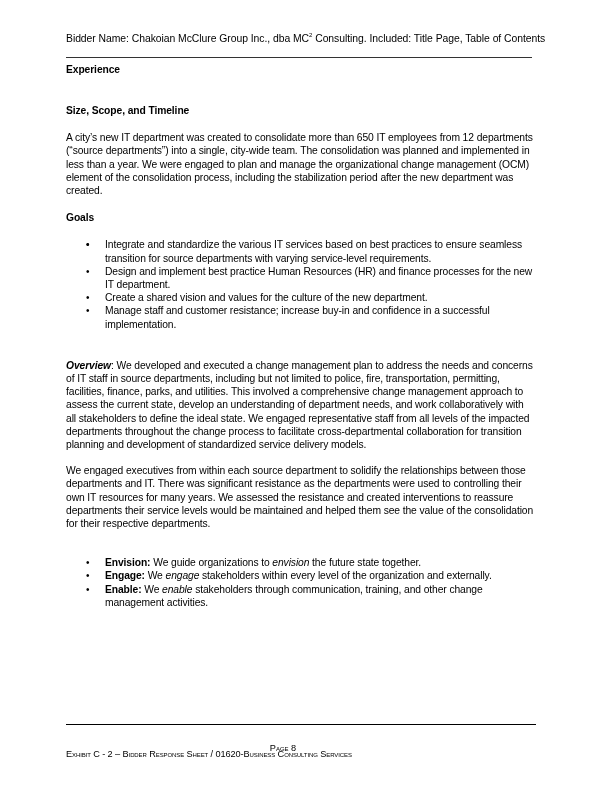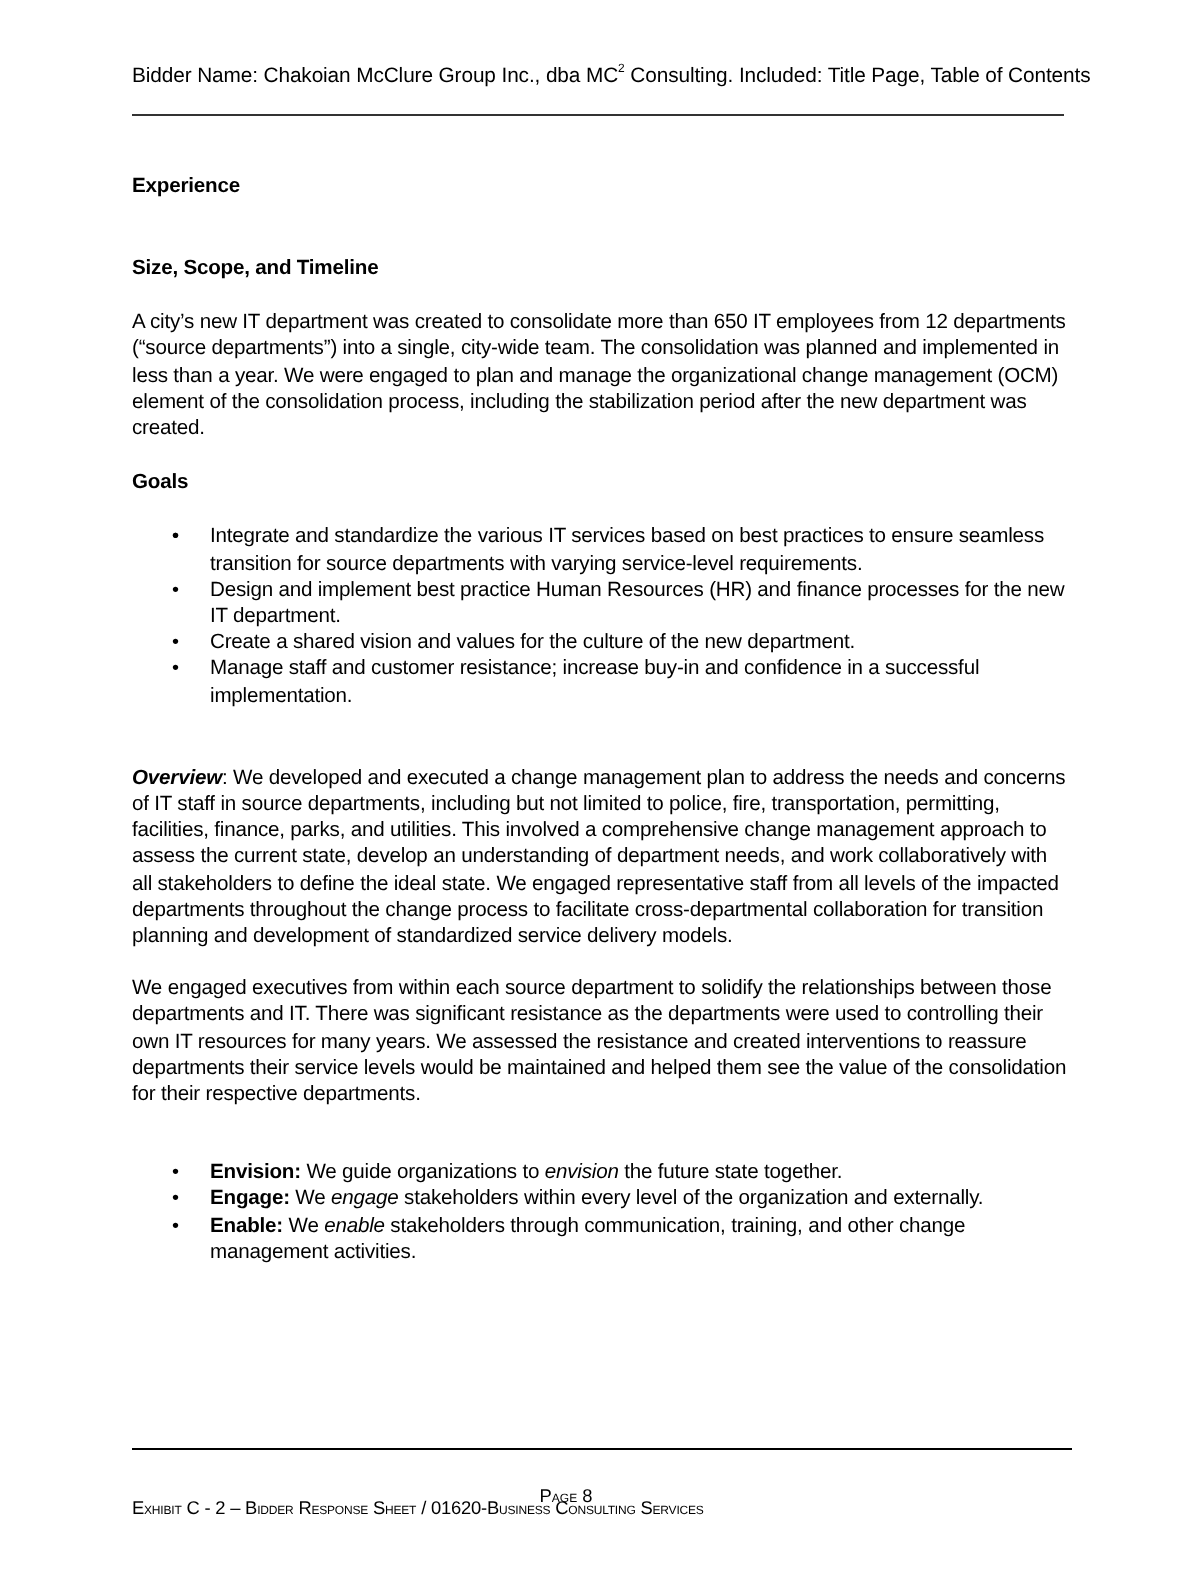--- a/index.html
+++ b/index.html
@@ -38,21 +38,21 @@
       position: absolute;
       left: 66px;
       top: 57px;
       width: 466px;
       height: 0;
       border-top: 1px solid #333333;
     }
     .content {
       position: absolute;
       left: 66px;
-      top: 88px;
+      top: 64px;
       width: 470px;
       font-size: 10.3px;
       line-height: 13.2px;
       letter-spacing: -0.1px;
     }
     .content p {
       margin: 0;
     }
     .h-clip {
       height: 12px;

